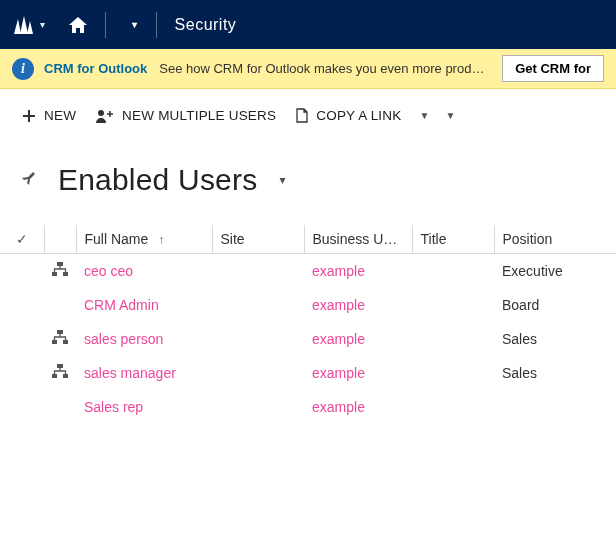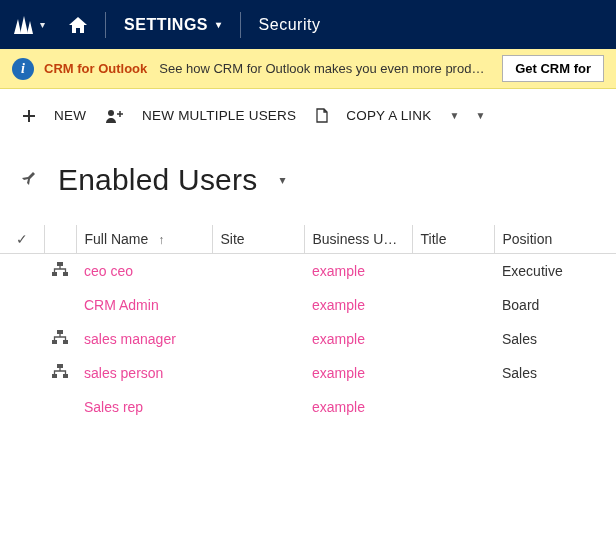--- a/index.html
+++ b/index.html
@@ -14,27 +14,27 @@
   .topnav .home { padding: 0 14px; height: 100%; display: flex; align-items: center; }
   .topnav .sep { width: 1px; height: 26px; background: rgba(255,255,255,.35); margin: 0 4px; }
   .topnav .navitem { padding: 0 14px; height: 100%; display: flex; align-items: center; font-size: 16px; letter-spacing: .5px; cursor: pointer; }
   .topnav .navitem.settings { font-weight: 600; }
   .topnav .navitem.security { font-weight: 400; }
   .topnav .caret-sm { margin-left: 8px; font-size: 10px; }
 
   
   .notif { background: #FFF19D; height: 40px; display: flex; align-items: center; padding: 0 12px; border-bottom: 1px solid #e8dc6d; font-size: 13px; }
   .notif .info-icon { width: 22px; height: 22px; border-radius: 50%; background: #1F6BB7; color: #fff; display: flex; align-items: center; justify-content: center; font-family: Georgia, serif; font-weight: bold; font-style: italic; font-size: 14px; margin-right: 10px; flex: 0 0 auto; }
-  .notif .title { font-weight: 700; color: #c2410c; margin-right: 12px; white-space: nowrap; }
+  .notif .title { font-weight: 700; color: #0369a1; margin-right: 12px; white-space: nowrap; }
   .notif .msg { color: #333; white-space: nowrap; overflow: hidden; text-overflow: ellipsis; flex: 1; }
   .notif .btn { margin-left: 12px; background: #fff; border: 1px solid #b0b0b0; padding: 5px 12px; font-size: 13px; cursor: pointer; white-space: nowrap; font-weight: bold; }
 
   
   .cmdbar { height: 54px; display: flex; align-items: center; padding-left: 14px; gap: 4px; color: #222; font-size: 13.5px; border-bottom: 1px solid transparent;}
-  .cmdbar .cmd { display: flex; align-items: center; padding: 6px 8px; cursor: pointer; gap: 18px; }
+  .cmdbar .cmd { display: flex; align-items: center; padding: 6px 8px; cursor: pointer; gap: 8px; }
   .cmdbar .cmd .lbl { white-space: nowrap; letter-spacing: .2px; }
   .cmdbar .dd { padding: 6px 6px; cursor: pointer; color: #555; font-size: 10px; }
   .cmdbar .cmd svg, .topnav svg { display: block; }
 
   
   .viewtitle { display: flex; align-items: center; padding-left: 20px; margin-top: 20px; gap: 20px; color: #222;}
   .viewtitle .pin { color: #555; }
   .viewtitle h1 { font-size: 30px; font-weight: 400; margin: 0; letter-spacing: .2px; }
   .viewtitle .vcaret { font-size: 12px; color: #555; margin-left: 2px; cursor: pointer; }
 
@@ -77,21 +77,20 @@
   </div>
   <div class="home">
     <span>
       <svg width="18" height="16" viewBox="0 0 18 16">
           <path fill="#fff" d="M9 0 L18 8 H15 V16 H11 V11 H7 V16 H3 V8 H0 Z"></path>
         </svg>
     </span>
   </div>
   <div class="sep"></div>
   <div class="navitem settings">
-    <span>SETTINGS</span>
     <span class="caret-sm">▾</span>
   </div>
   <div class="sep"></div>
   <div class="navitem security">
     <span>Security</span>
   </div>
 </div>
 
 <div class="notif">
   <div class="info-icon">i</div>
@@ -200,37 +199,37 @@
         <tr>
           <td class="col-sel"></td>
           <td class="col-h"><span class="hier-icon">
               <svg width="16" height="14" viewBox="0 0 16 14">
                 <rect x="5" y="0" width="6" height="4" fill="#555"></rect>
                 <rect x="0" y="10" width="5" height="4" fill="#555"></rect>
                 <rect x="11" y="10" width="5" height="4" fill="#555"></rect>
                 <path stroke="#555" stroke-width="1.3" fill="none" d="M8 4v3M2.5 10V7h11v3"></path>
               </svg>
             </span></td>
-          <td class="col-name"><a class="link">sales manager</a></td>
+          <td class="col-name"><a class="link">sales person</a></td>
           <td class="col-site"></td>
           <td class="col-bu"><a class="link">example</a></td>
           <td class="col-title"></td>
           <td class="col-pos">Sales</td>
         </tr>
         <tr>
           <td class="col-sel"></td>
           <td class="col-h"><span class="hier-icon">
               <svg width="16" height="14" viewBox="0 0 16 14">
                 <rect x="5" y="0" width="6" height="4" fill="#555"></rect>
                 <rect x="0" y="10" width="5" height="4" fill="#555"></rect>
                 <rect x="11" y="10" width="5" height="4" fill="#555"></rect>
                 <path stroke="#555" stroke-width="1.3" fill="none" d="M8 4v3M2.5 10V7h11v3"></path>
               </svg>
             </span></td>
-          <td class="col-name"><a class="link">sales person</a></td>
+          <td class="col-name"><a class="link">sales manager</a></td>
           <td class="col-site"></td>
           <td class="col-bu"><a class="link">example</a></td>
           <td class="col-title"></td>
           <td class="col-pos">Sales</td>
         </tr>
         <tr>
           <td class="col-sel"></td>
           <td class="col-h"></td>
           <td class="col-name"><a class="link">Sales rep</a></td>
           <td class="col-site"></td>

